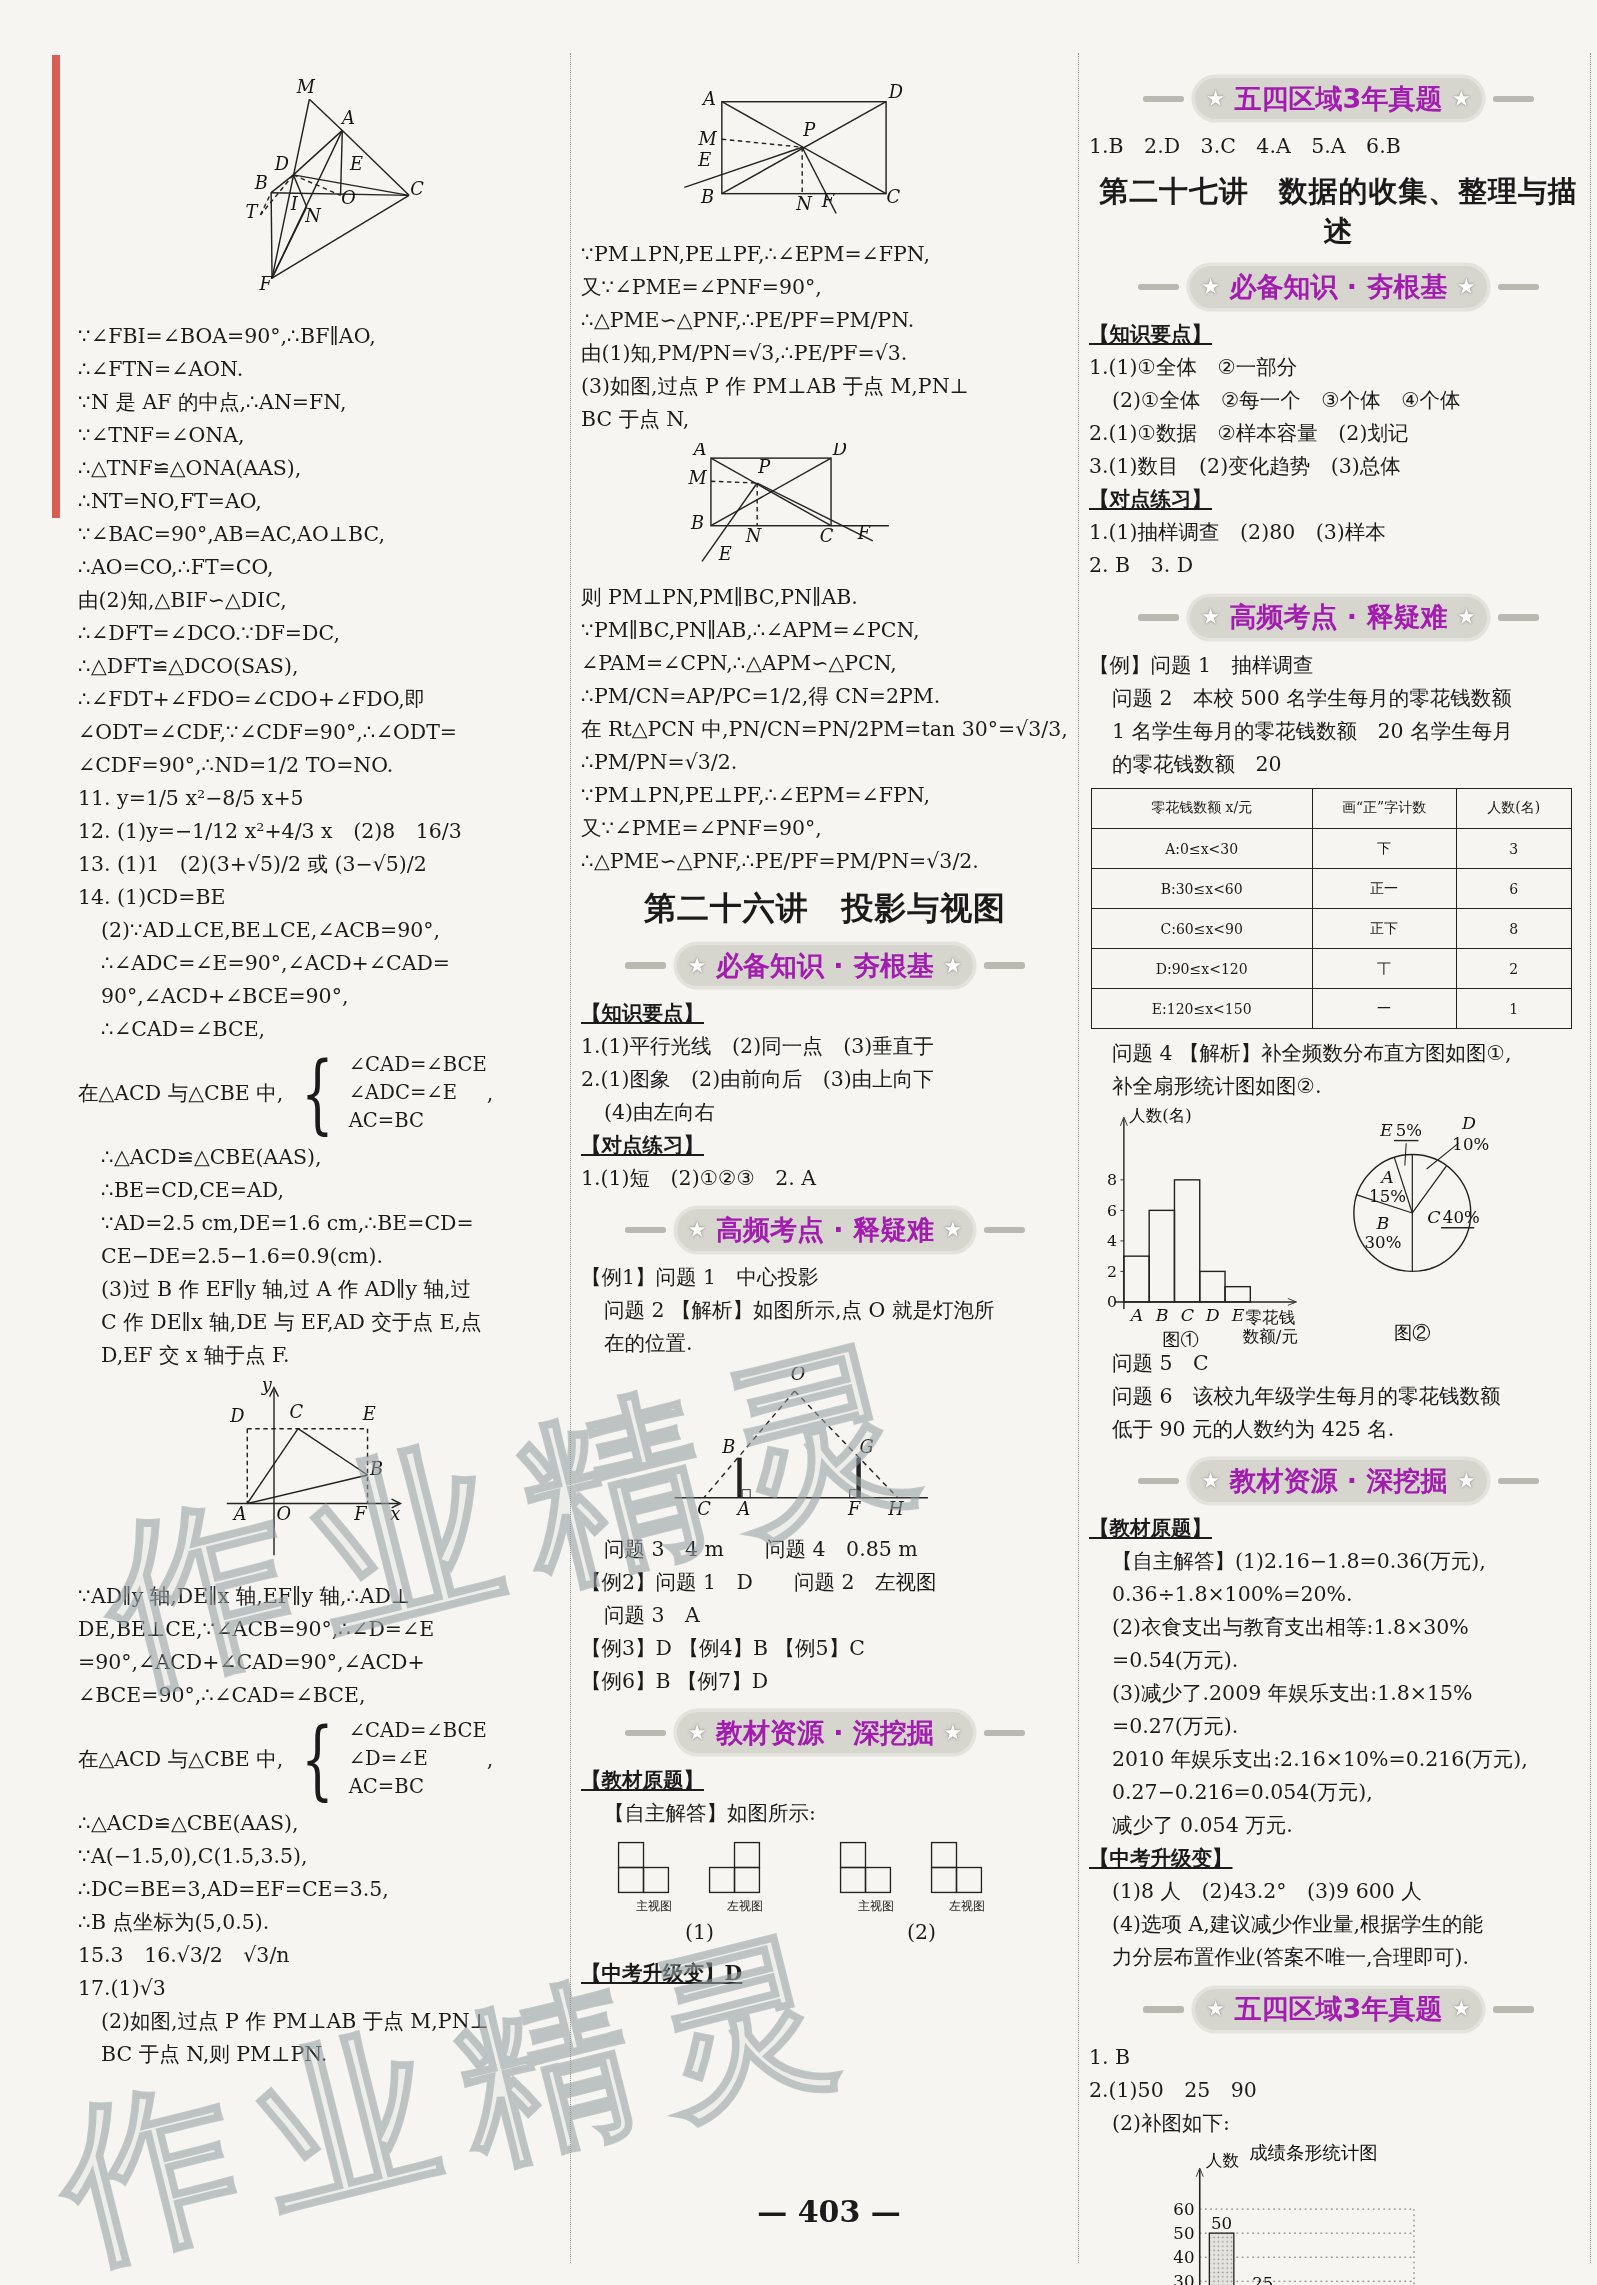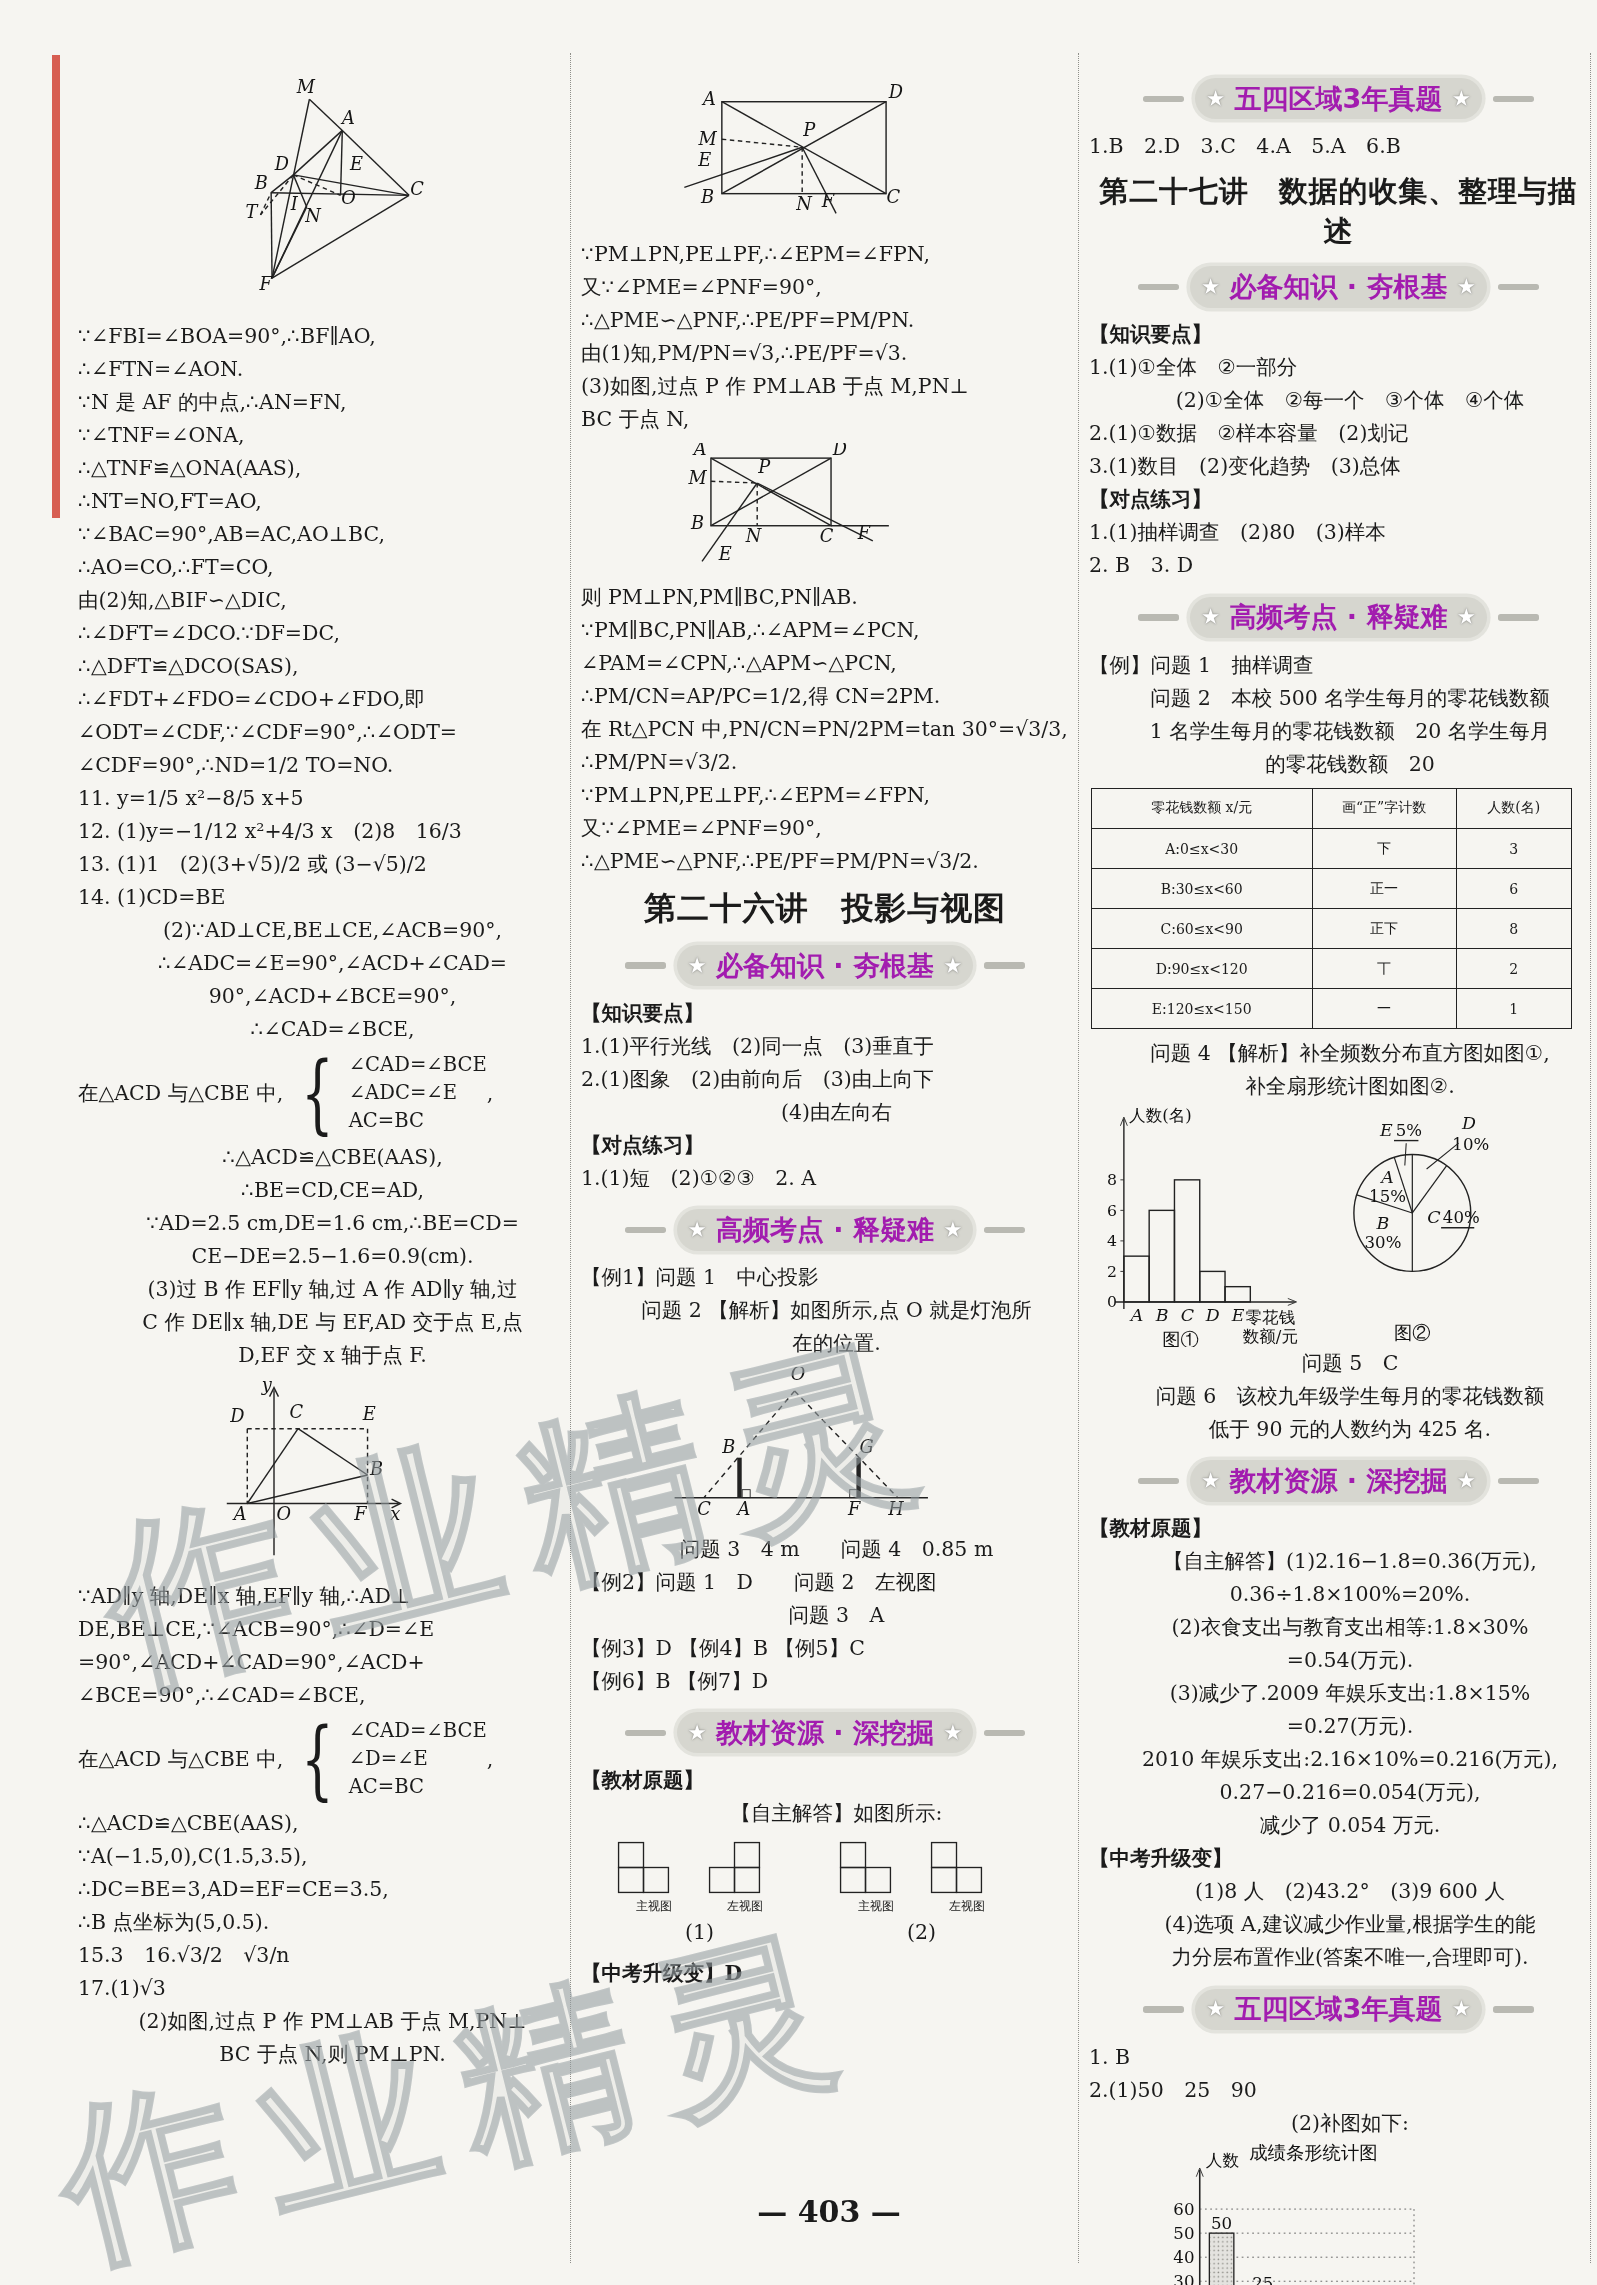--- a/index.html
+++ b/index.html
@@ -9,22 +9,22 @@
   .col{position:absolute;}
   #col-left{left:78px;top:53px;width:486px;}
   #col-mid{left:581px;top:82px;width:488px;}
   #col-right{left:1089px;top:78px;width:499px;}
   
   .vsep{position:absolute;top:53px;height:2210px;width:0;border-left:1.8px dotted #8f8f8a;}
   .red-edge{position:absolute;left:52px;top:55px;width:8px;height:463px;background:#cf382b;opacity:.8;}
   
   .ln{font-size:20.5px;line-height:33px;}
   .ln.num{font-weight:normal;}
-  .ln.b{font-weight:bold;}
-  .ln.in{padding-left:23px;text-align:center;}
+  .ln.b{font-weight:bold;text-decoration:underline;}
+  .ln.in{padding-left:23px;}
   
   .lecture{font-family:"DejaVu Sans",sans-serif;font-weight:bold;font-size:32px;text-align:center;margin:9px 0 1.8px 0;letter-spacing:0.9px;}
   
   .banner-row{display:flex;align-items:center;justify-content:center;gap:10.7px;margin:14.3px 0 10.7px 0;}
   .dashline{width:41px;height:6.2px;background:#b9b9b2;border-radius:2.7px;}
   .pill{background:#d6d6cf;border-radius:21.4px;padding:2.7px 10.7px;display:flex;align-items:center;gap:9px;
         box-shadow:0 0 0 3.6px #e3e3dd;}
   .star{color:#fff;font-size:22px;line-height:1;text-shadow:0 0 2.7px #8f8f88, 0 0 0.9px #777;}
   .pill-text{font-family:"DejaVu Sans",sans-serif;font-weight:bold;font-size:27px;color:#a21caf;white-space:nowrap;}
   

